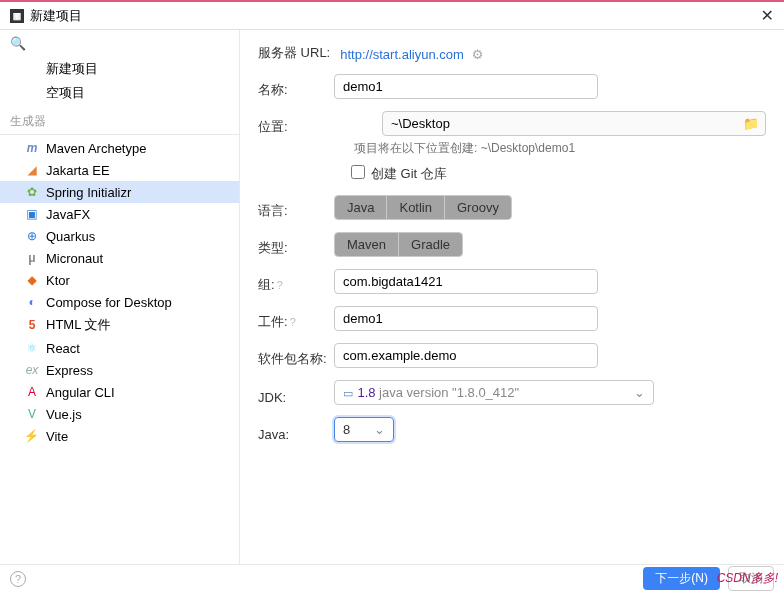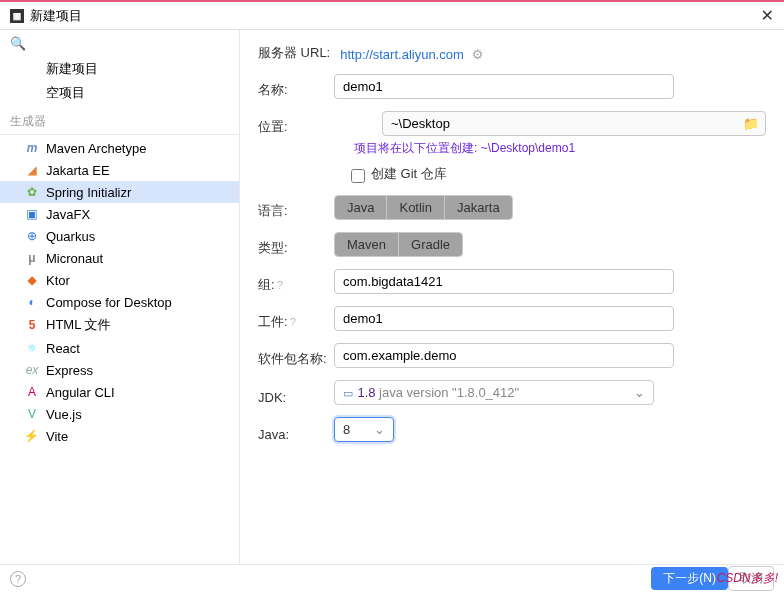--- a/index.html
+++ b/index.html
@@ -19,37 +19,37 @@
     .tree-item.selected { background: #d6e4fc; }
     .item-icon { width: 16px; height: 16px; display: flex; align-items: center; justify-content: center; font-size: 12px; }
     .item-label { color: #000; font-size: 13px; }
     .form-area { flex: 1; padding: 14px 18px; overflow-y: auto; }
     .form-row { display: flex; align-items: flex-end; margin-bottom: 12px; }
     .form-row.tight { margin-bottom: 4px; gap: 48px; }
     .form-label { width: 76px; color: #333; flex-shrink: 0; }
     .help-q { color: #bbb; font-size: 11px; margin-left: 2px; }
     .url-link { color: #2771d8; text-decoration: none; margin-left: 10px; }
     .gear-icon { color: #aaa; margin-left: 8px; font-size: 13px; }
-    .text-input { border: 1px solid #c9c9c9; border-radius: 4px; padding: 4px 8px; font-size: 13px; width: 340px; }
+    .text-input { border: 1px solid #c9c9c9; border-radius: 4px; padding: 4px 8px; font-size: 13px; width: 264px; }
     .text-input.path { width: 430px; background: #fafafa; position: relative; }
     .path-wrapper { position: relative; width: 430px; }
     .path-wrapper .folder-end { position: absolute; right: 6px; top: 5px; color: #aaa; }
-    .sub-hint { color: #6d28d9; font-size: 12px; margin-left: 76px; margin-left: 10px;}
+    .sub-hint { color: #737373; font-size: 12px; margin-left: 76px; margin-left: 10px;}
     .sub-hint-row { margin-left: 86px; margin-top: 2px; margin-bottom: 8px; }
-    .checkbox-row { margin-left: 86px; display: flex; align-items: flex-end; gap: 6px; margin-bottom: 12px; padding-left: 7px; }
+    .checkbox-row { margin-left: 86px; display: flex; align-items: flex-start; gap: 6px; margin-bottom: 12px; padding-left: 7px; }
     .checkbox-row input { width: 14px; height: 14px; }
     .btn-group { display: inline-flex; border: 1px solid #c9c9c9; border-radius: 4px; overflow: hidden; }
     .btn-group .tab-btn { padding: 4px 12px; border-right: 1px solid #c9c9c9; cursor: pointer; background: #a3a3a3; }
     .btn-group .tab-btn:last-child { border-right: none; }
     .select-ctl { border: 1px solid #c9c9c9; border-radius: 4px; padding: 4px 8px; width: 320px; display: flex; align-items: center; justify-content: space-between; color: #888; }
     .select-ctl .ver { color: #4c1d95; }
     .select-small { border: 1px solid #4a86e8; border-radius: 4px; padding: 4px 8px; width: 60px; display: flex; align-items: center; justify-content: space-between; box-shadow: 0 0 0 2px rgba(74,134,232,0.25); }
     .bottom-bar { position: absolute; bottom: 0; left: 0; right: 0; height: 28px; border-top: 1px solid #e8e8e8; display: flex; align-items: center; justify-content: space-between; padding: 0 10px; background: #fff; }
     .help-circle { width: 16px; height: 16px; border: 1px solid #aaa; border-radius: 50%; display: flex; align-items: center; justify-content: center; color: #aaa; font-size: 11px; }
-    .bottom-right { display: flex; align-items: center; }
+    .bottom-right { display: flex; align-items: center; gap: 8px; }
     .primary-btn { background: #3b82f6; color: #fff; border: none; border-radius: 4px; padding: 3px 12px; cursor: pointer; font-size: 12px; }
     .cancel-btn { background: #fff; border: 1px solid #ccc; border-radius: 4px; padding: 3px 10px; cursor: pointer; font-size: 12px; color: #888; }
     .watermark { position: absolute; right: 6px; bottom: 5px; color: #be185d; font-size: 12px; font-style: italic; pointer-events: none; }
     .icon-m { color: #6a8cc7; font-style: italic; font-weight: bold; }
     .icon-orange { color: #e8833a; }
     .icon-green { color: #6cb33e; }
     .icon-blue { color: #2e7cd6; }
     .icon-html5 { color: #e44d26; font-weight: bold; }
     .icon-react { color: #61dafb; }
     .icon-ex { color: #9aa; font-style: italic; }
@@ -173,21 +173,21 @@
     <div class="checkbox-row">
       <input type="checkbox" style="">
       <span>创建 Git 仓库</span>
     </div>
 
     <div class="form-row">
       <span class="form-label">语言:</span>
       <div class="btn-group" id="lang-group">
           <div class="tab-btn">Java</div>
           <div class="tab-btn">Kotlin</div>
-          <div class="tab-btn">Jakarta</div>
+          <div class="tab-btn">Groovy</div>
         </div>
     </div>
 
     <div class="form-row">
       <span class="form-label">类型:</span>
       <div class="btn-group" id="type-group">
           <div class="tab-btn">Maven</div>
           <div class="tab-btn">Gradle</div>
         </div>
     </div>

